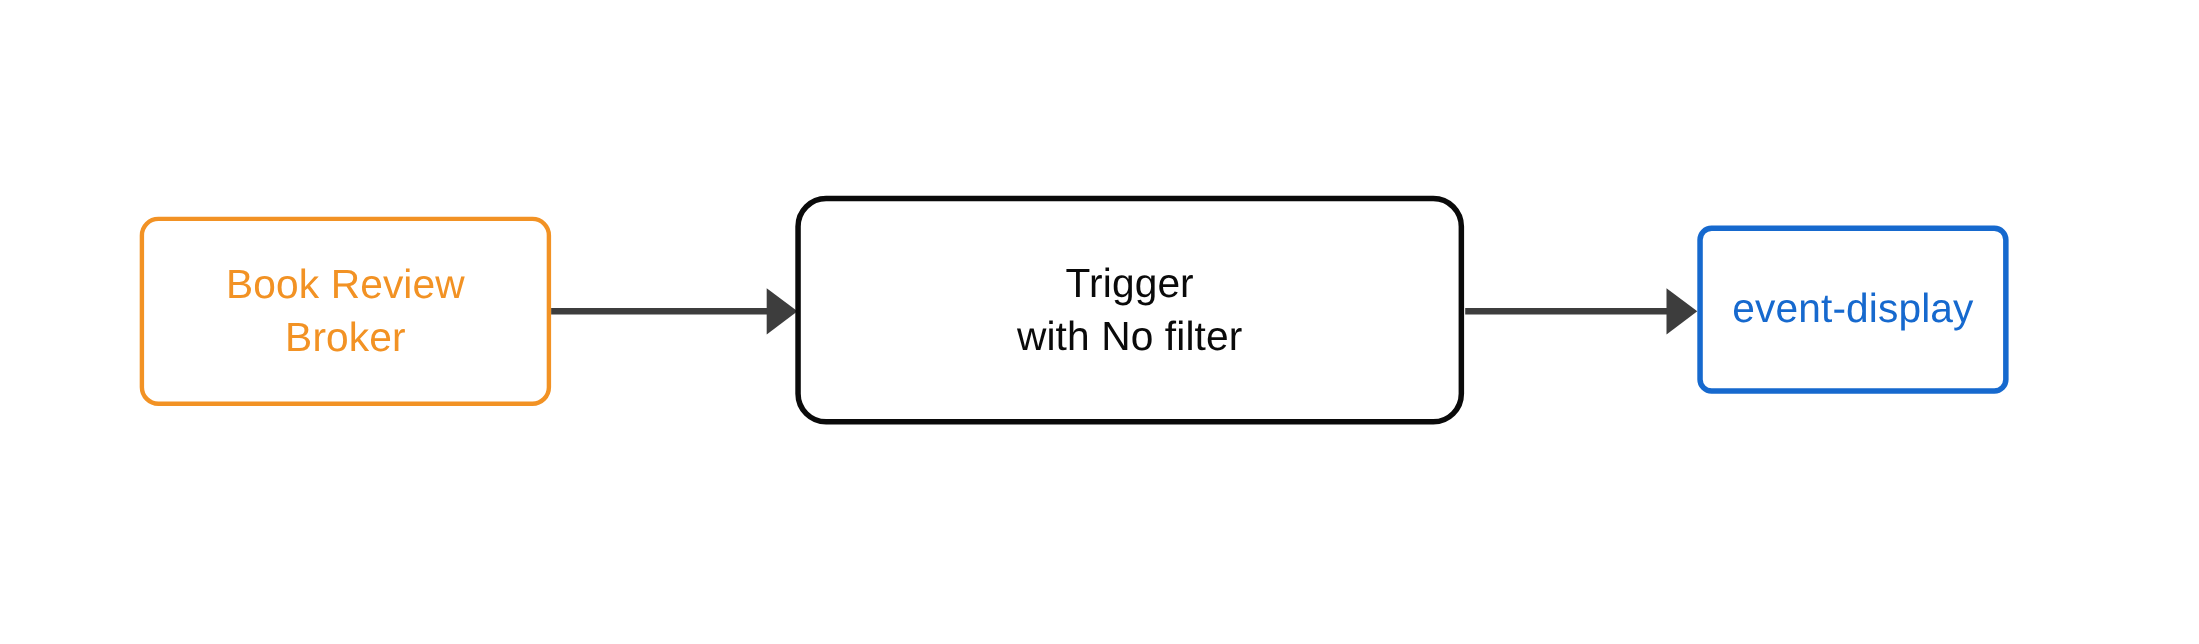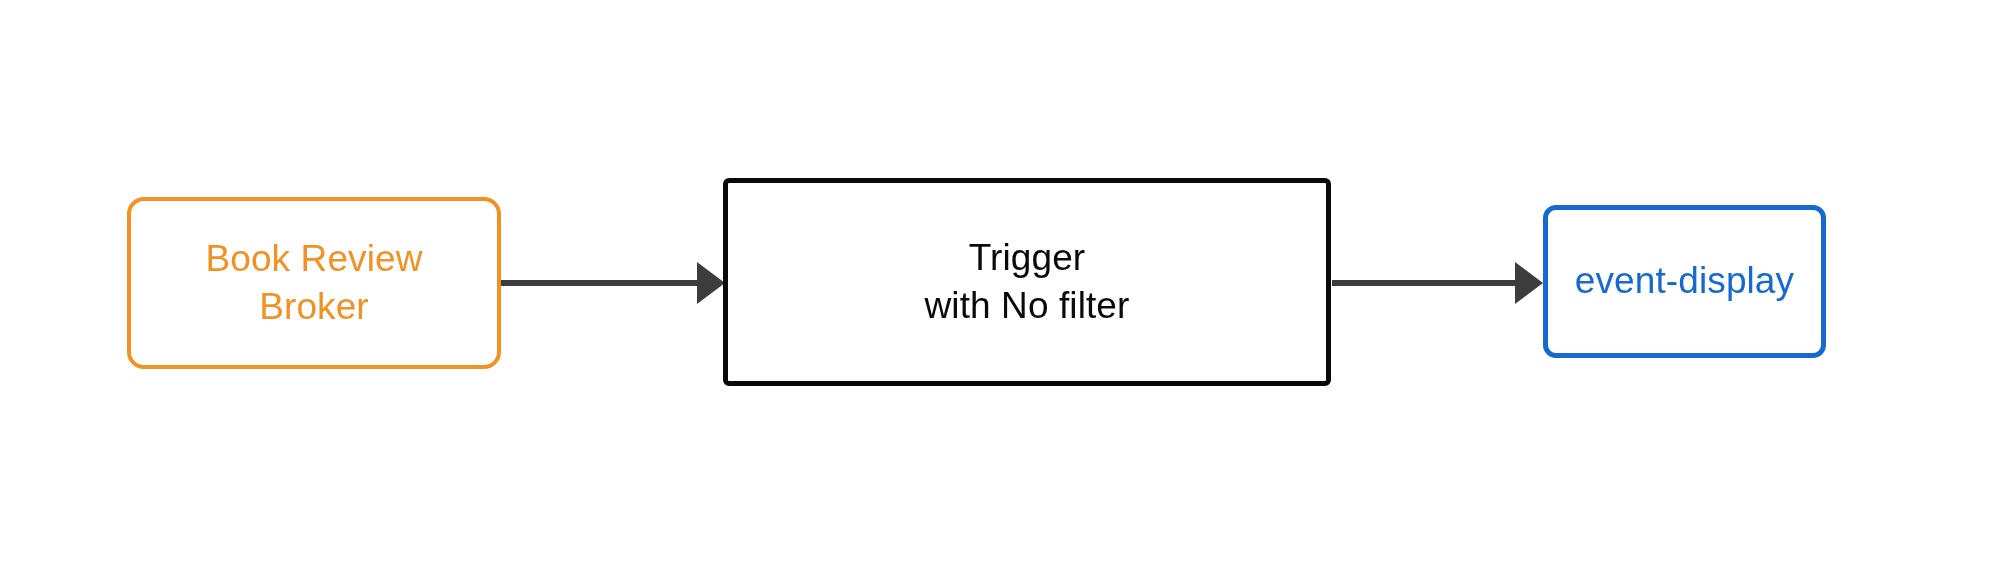--- a/index.html
+++ b/index.html
@@ -46,21 +46,21 @@
     font-size: 37px;
   }
 
   
   #node-trigger {
     left: 723px;
     top: 178px;
     width: 608px;
     height: 208px;
     border: 5px solid #0a0a0a;
-    border-radius: 6px;
+    border-radius: 28px;
   }
   #node-trigger .node-label {
     color: #0a0a0a;
     font-size: 37px;
   }
 
   
   #node-event-display {
     left: 1543px;
     top: 205px;

